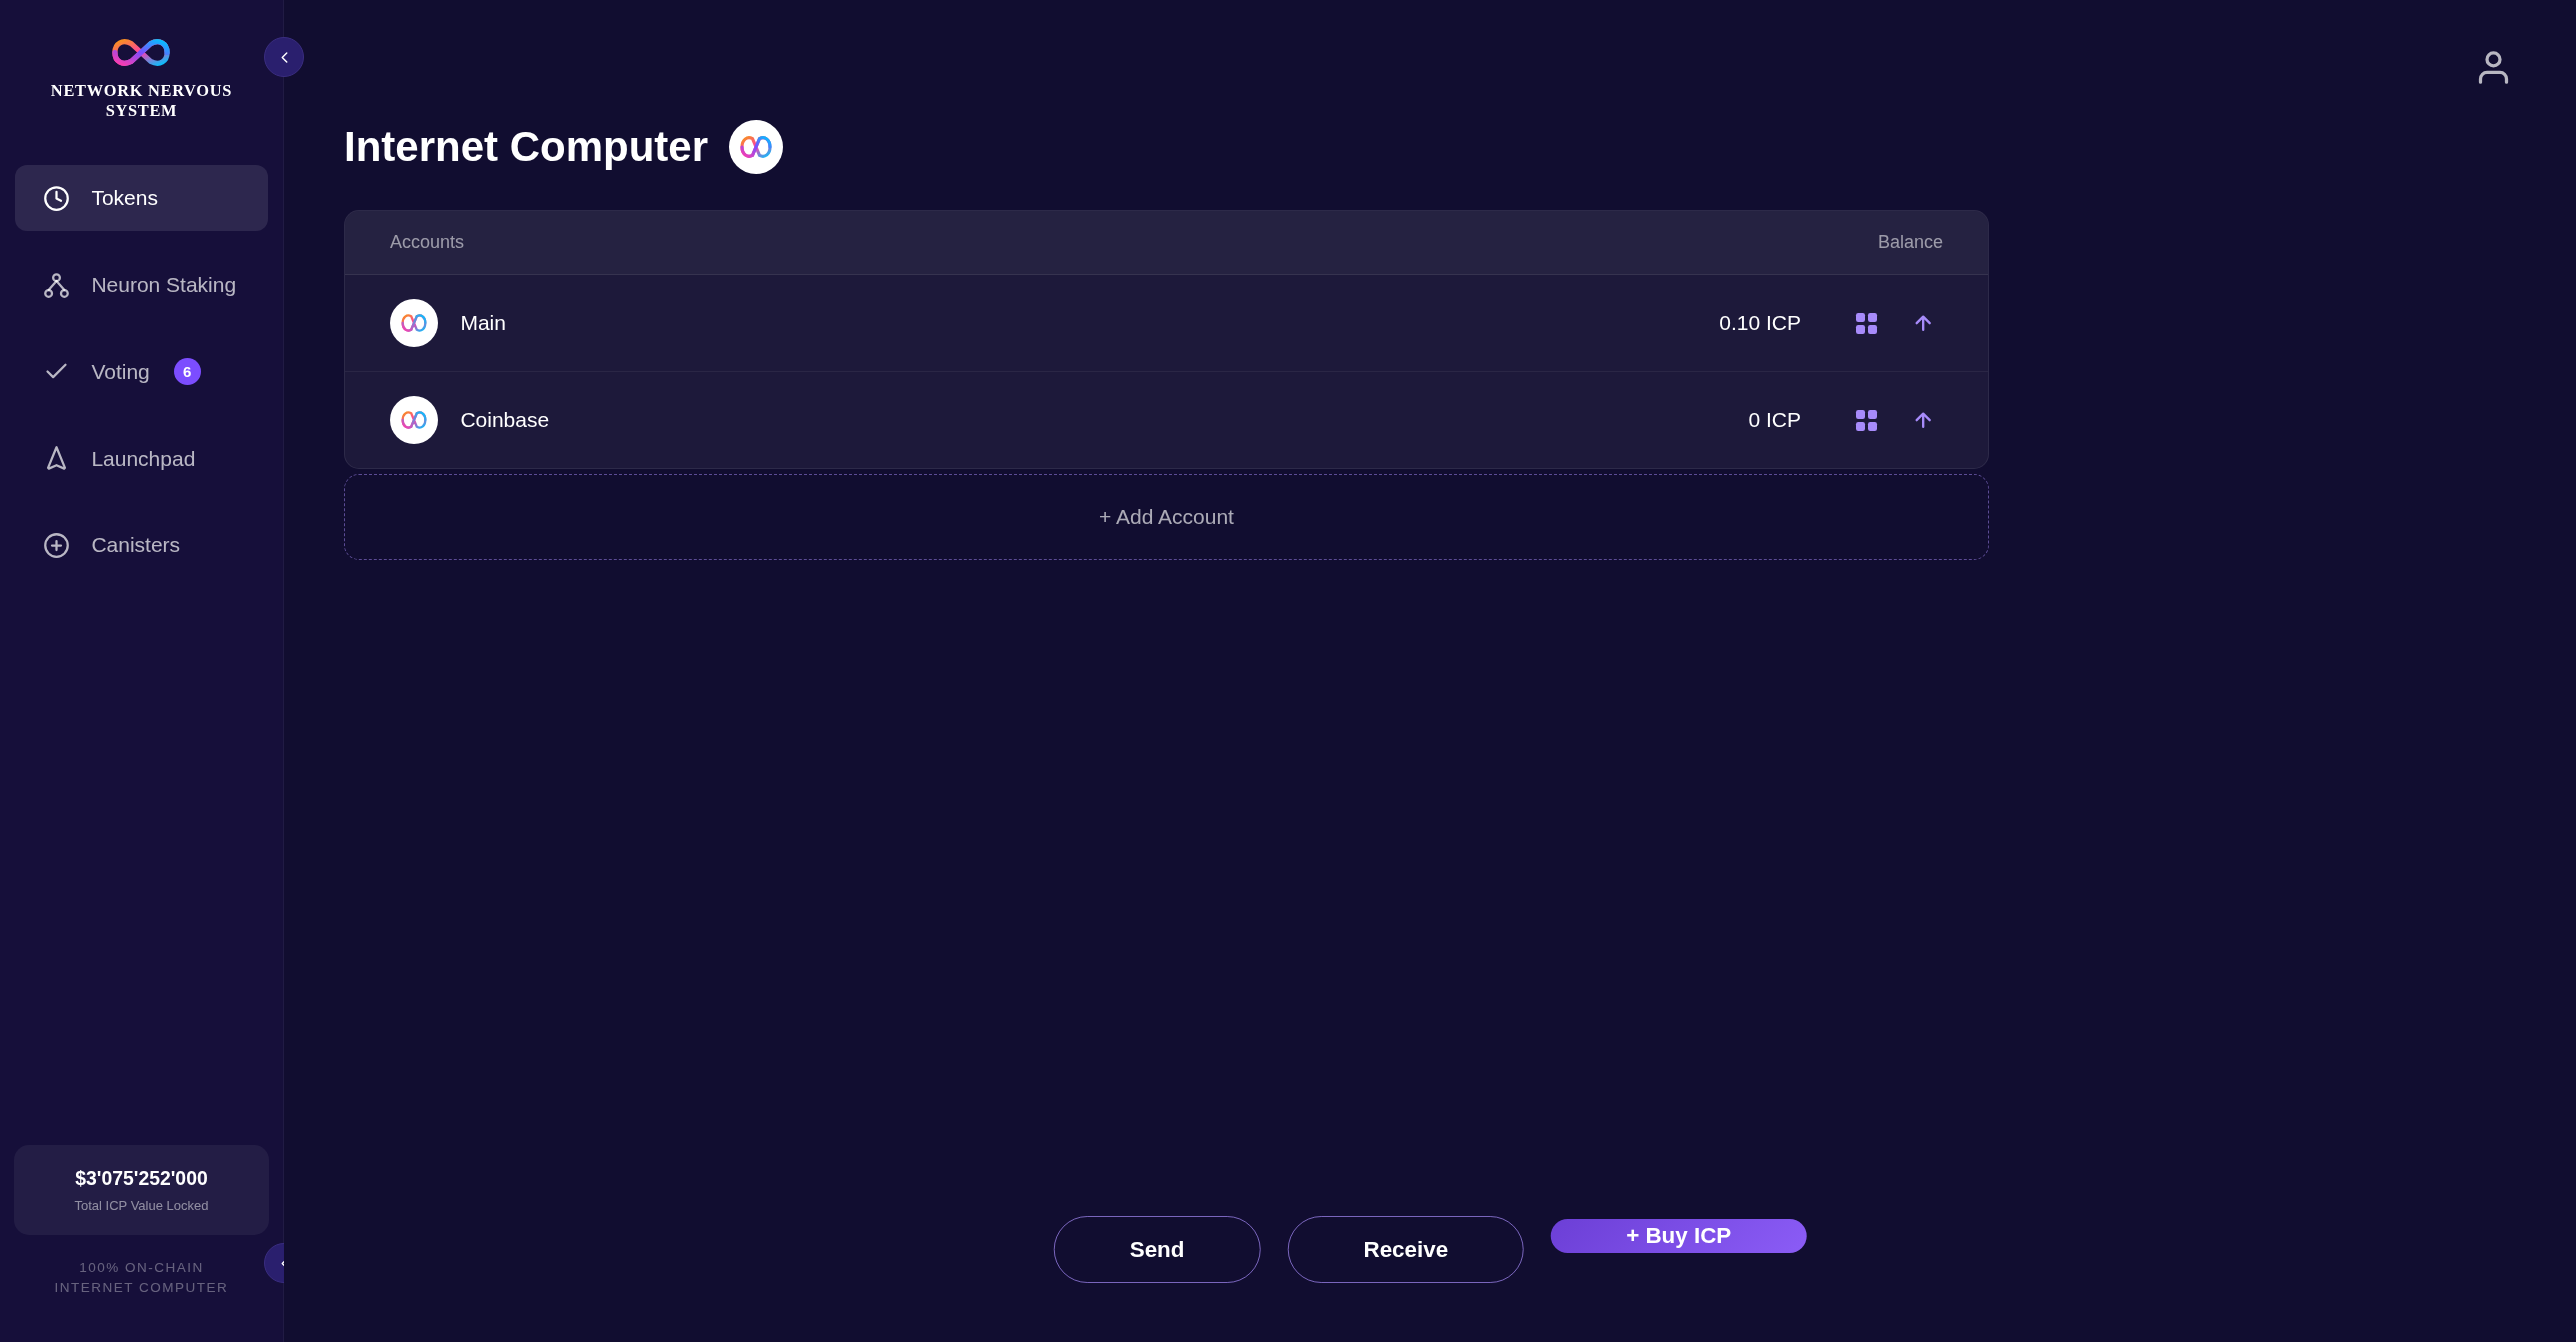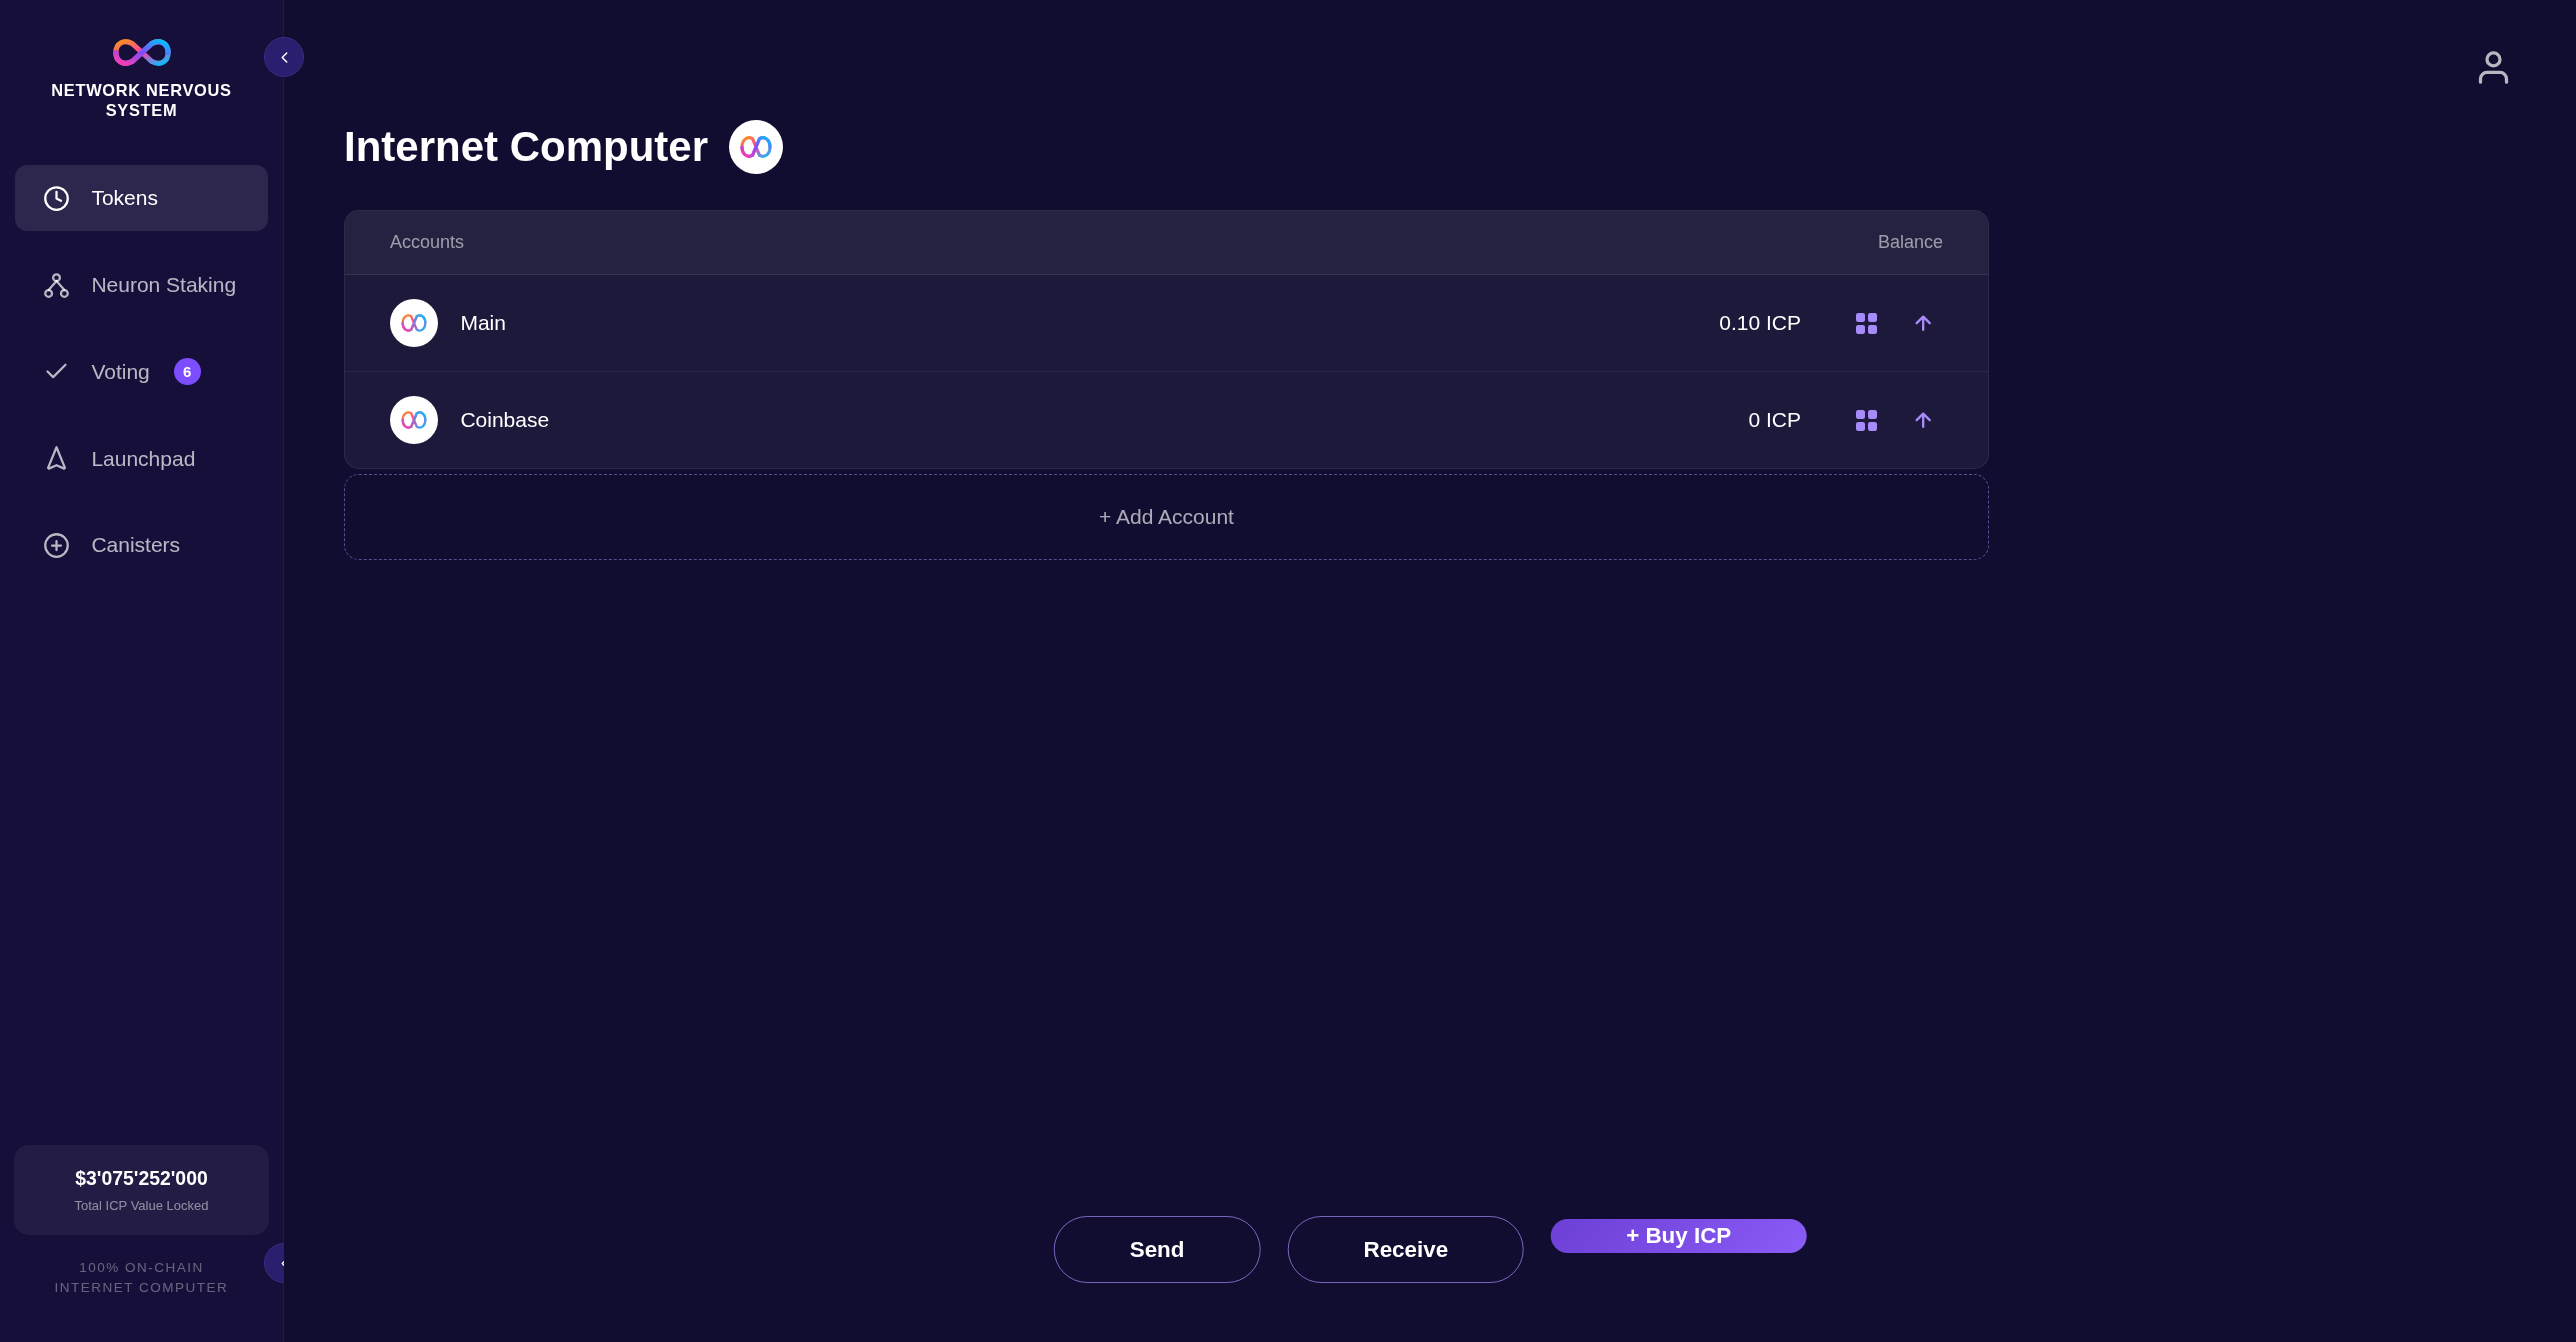--- a/index.html
+++ b/index.html
@@ -39,20 +39,21 @@
       height: 45px;
     }
 
     .logo-text {
       color: #fff;
       font-size: 16.4px;
       font-weight: 700;
       letter-spacing: 0.7px;
       text-align: center;
       line-height: 1.2;
+      font-family: Liberation Serif, serif;
     }
 
     .sidebar-collapse-btn {
       position: absolute;
       top: 37px;
       right: -21px;
       width: 40px;
       height: 40px;
       background: #2a1f6e;
       border: 1.5px solid #3a2d80;

